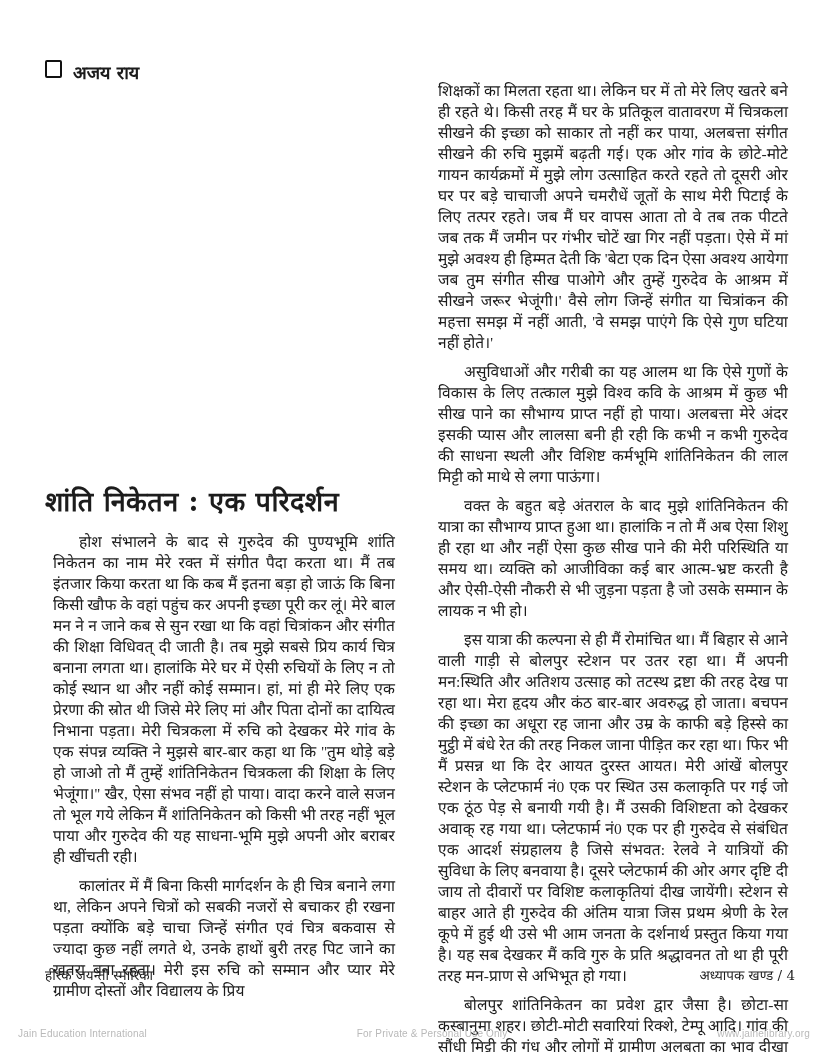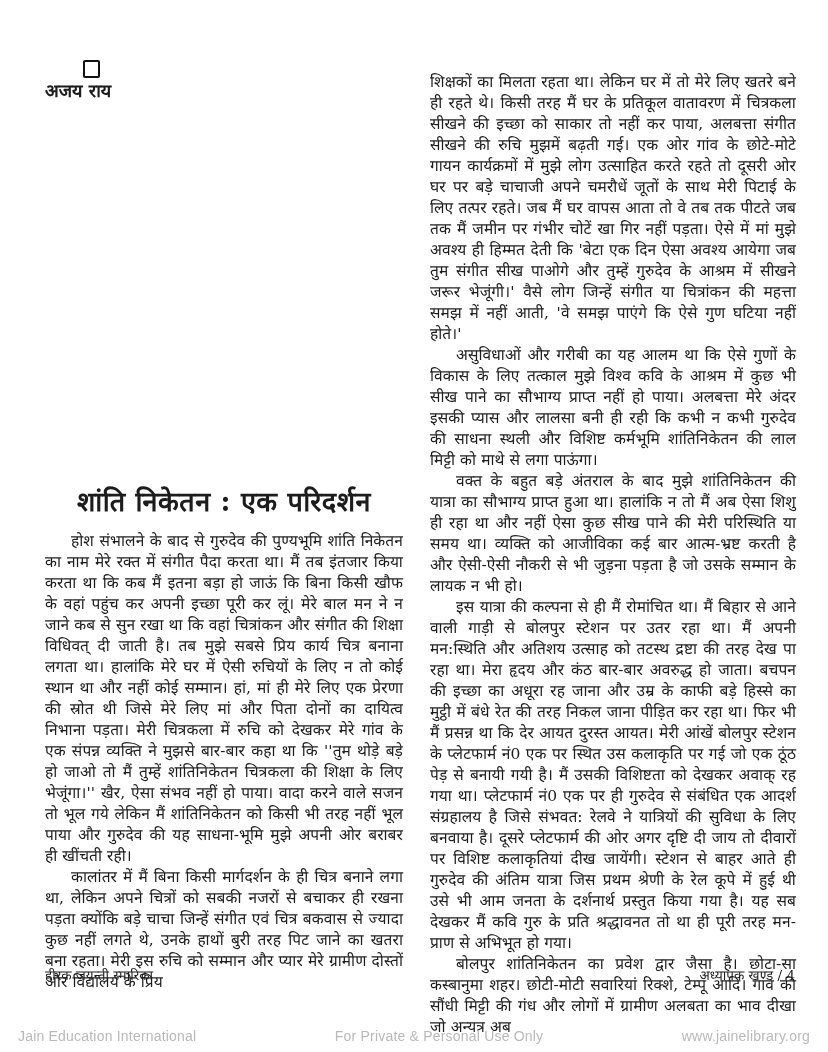--- a/index.html
+++ b/index.html
@@ -19,60 +19,60 @@
     position: absolute;
     inset: 0;
     background: #ffffff;
   }
   
   .author-line {
     position: absolute;
     left: 45px;
     top: 60px;
     display: flex;
-    align-items: flex-end;
+    align-items: flex-start;
     font-weight: bold;
     font-size: 18px;
-    flex-direction: column;
   }
   .author-bullet {
     display: inline-block;
     width: 13px;
     height: 14px;
     border: 2.5px solid #111;
     border-radius: 2px;
     margin-right: 11px;
   }
   
   .col {
     position: absolute;
     text-align: justify;
     font-size: 15.5px;
     line-height: 21px;
     letter-spacing: 0.1px;
   }
   .col p {
-    margin: 0;
+    margin: 8px;
     padding: 0;
+    font-family: Liberation Serif, serif;
   }
   .col p.indent {
     text-indent: 26px;
   }
   .col-left {
     left: 45px;
     top: 484px;
     width: 358px;
   }
   .col-right {
     left: 430px;
     top: 72px;
     width: 366px;
   }
   .article-title {
-    text-align: center;
+    text-align: left;
     font-size: 27px;
     font-weight: bold;
     line-height: 36px;
     margin: 0 0 11px 0;
     text-indent: 0;
     letter-spacing: 0.5px;
     white-space: nowrap;
   }
   
   .running-foot {
@@ -87,21 +87,21 @@
   }
   
   .credits {
     position: absolute;
     left: 18px;
     right: 18px;
     top: 1028px;
     display: flex;
     justify-content: space-between;
     font-family: "Liberation Sans", "DejaVu Sans", sans-serif;
-    font-size: 14px;
+    font-size: 10px;
     color: #b9b9b9;
     letter-spacing: 0.2px;
   }
 </style>
 </head>
 <body>
 
 <div class="page">
 
   <div class="author-line">

